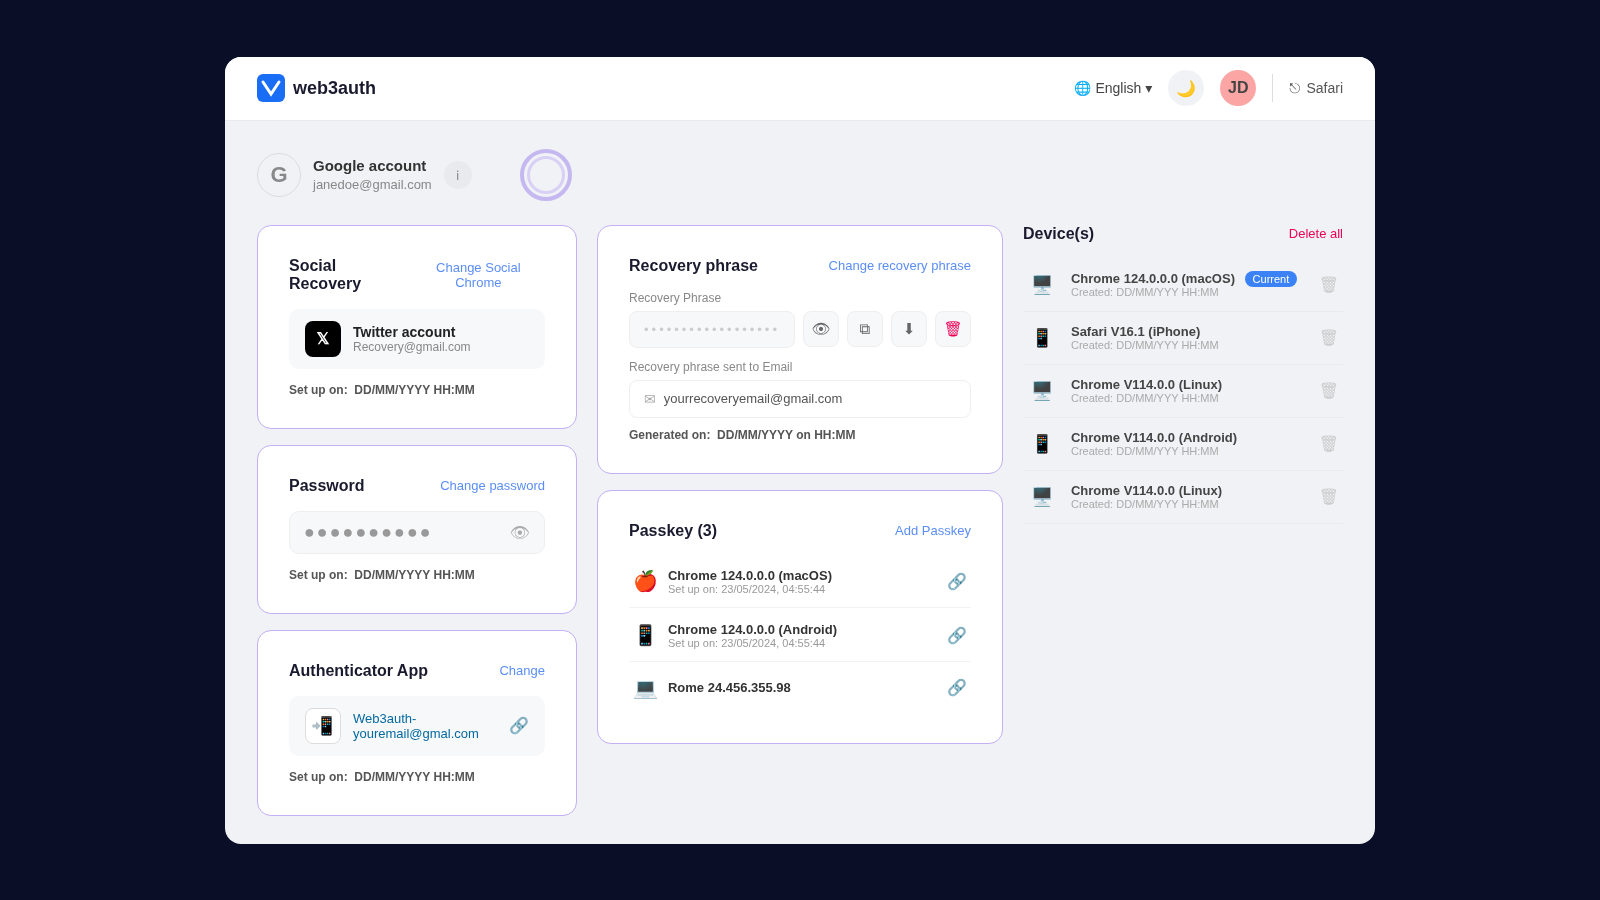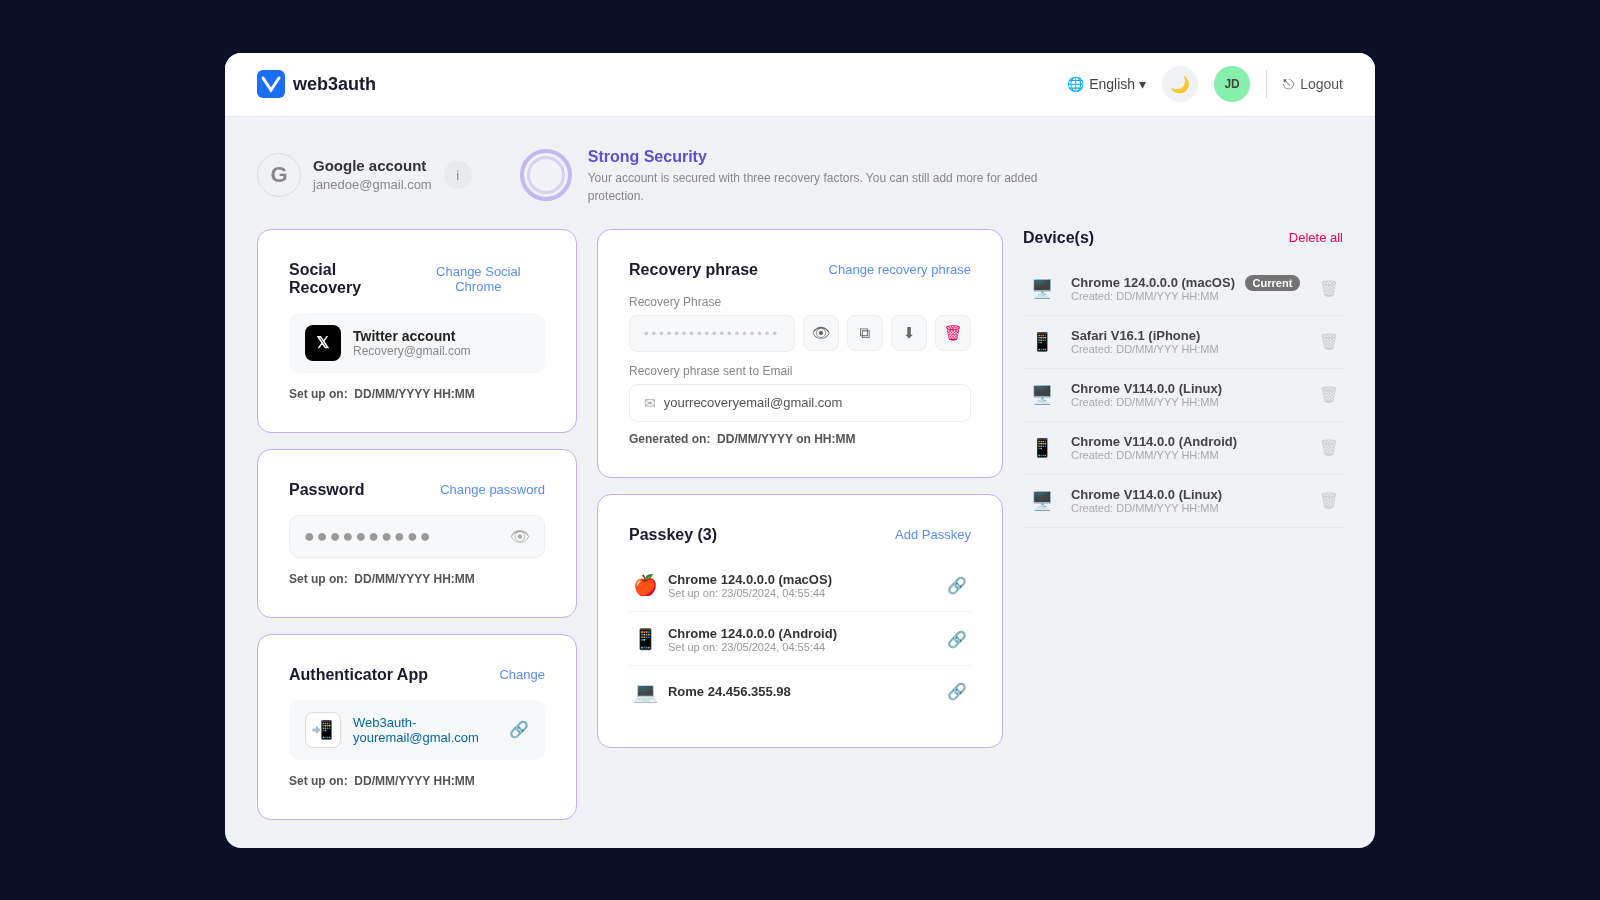--- a/index.html
+++ b/index.html
@@ -67,24 +67,24 @@
       display: flex;
       align-items: center;
       justify-content: center;
       font-size: 16px;
       color: #555;
     }
     .avatar-btn {
       width: 36px;
       height: 36px;
       border-radius: 50%;
-      background: #86efac;
+      background: #fca5a5;
       border: none;
       cursor: pointer;
-      font-size: 12px;
+      font-size: 16px;
       font-weight: 700;
       color: #444;
     }
     .divider-v {
       width: 1px;
       height: 28px;
       background: #ddd;
     }
     .logout-btn {
       display: flex;
@@ -372,26 +372,26 @@
       height: 32px;
       display: flex;
       align-items: center;
       justify-content: center;
       font-size: 18px;
       color: #999;
     }
     .device-name { font-size: 13px; font-weight: 600; color: #444; }
     .device-created { font-size: 11px; color: #aaa; }
     .current-badge {
-      background: #737373;
+      background: #3b82f6;
       color: #fff;
       font-size: 11px;
       padding: 2px 8px;
       border-radius: 10px;
-      font-weight: 700;
+      font-weight: 400;
       margin-left: 6px;
     }
     .delete-icon { color: #ccc; cursor: pointer; font-size: 16px; }
   </style>
 </head>
 <body>
 
 <div class="main-container">
   <div class="header">
     <div class="logo">
@@ -405,43 +405,39 @@
       <button class="lang-btn">
         <span>🌐</span>
         <span>English</span>
         <span>▾</span>
       </button>
       <button class="theme-btn">🌙</button>
       <button class="avatar-btn">JD</button>
       <div class="divider-v"></div>
       <button class="logout-btn">
         <span>⎋</span>
-        <span>Logout</span>
+        <span>Safari</span>
       </button>
     </div>
   </div>
 
   <div class="content">
 
     <div class="account-bar">
       <div class="google-account">
         <div class="google-logo">G</div>
         <div class="account-info">
           <div class="account-name">Google account</div>
           <div class="account-email">janedoe@gmail.com</div>
         </div>
         <div class="info-icon">ℹ</div>
       </div>
       <div class="security-status">
         <div class="security-ring">
           <div class="security-ring-inner"></div>
-        </div>
-        <div class="security-text">
-          <div class="security-title">Strong Security</div>
-          <div class="security-desc">Your account is secured with three recovery factors. You can still add more for added protection.</div>
         </div>
       </div>
     </div>
 
     <div class="grid">
 
       <div class="left-col">
 
         <div class="card card-social">
           <div class="card-header">

